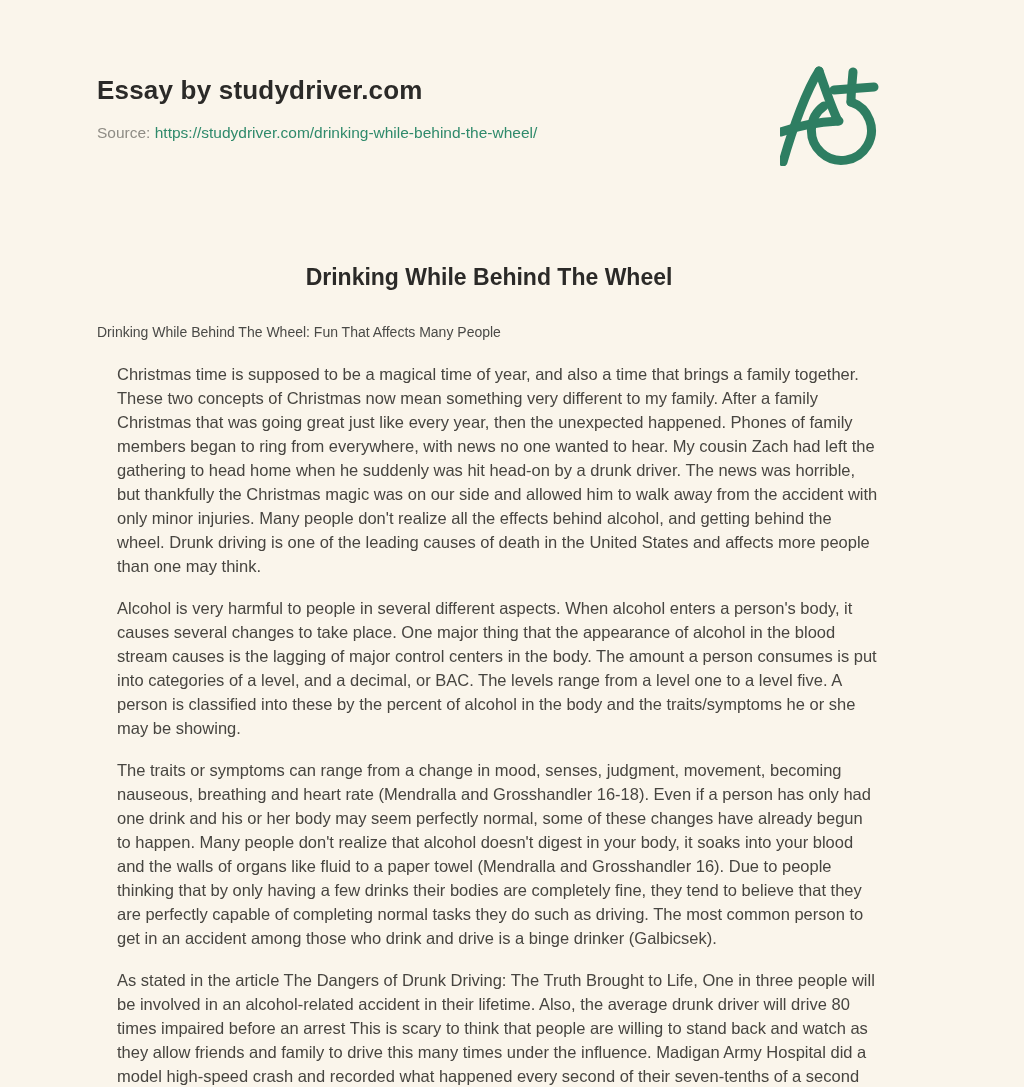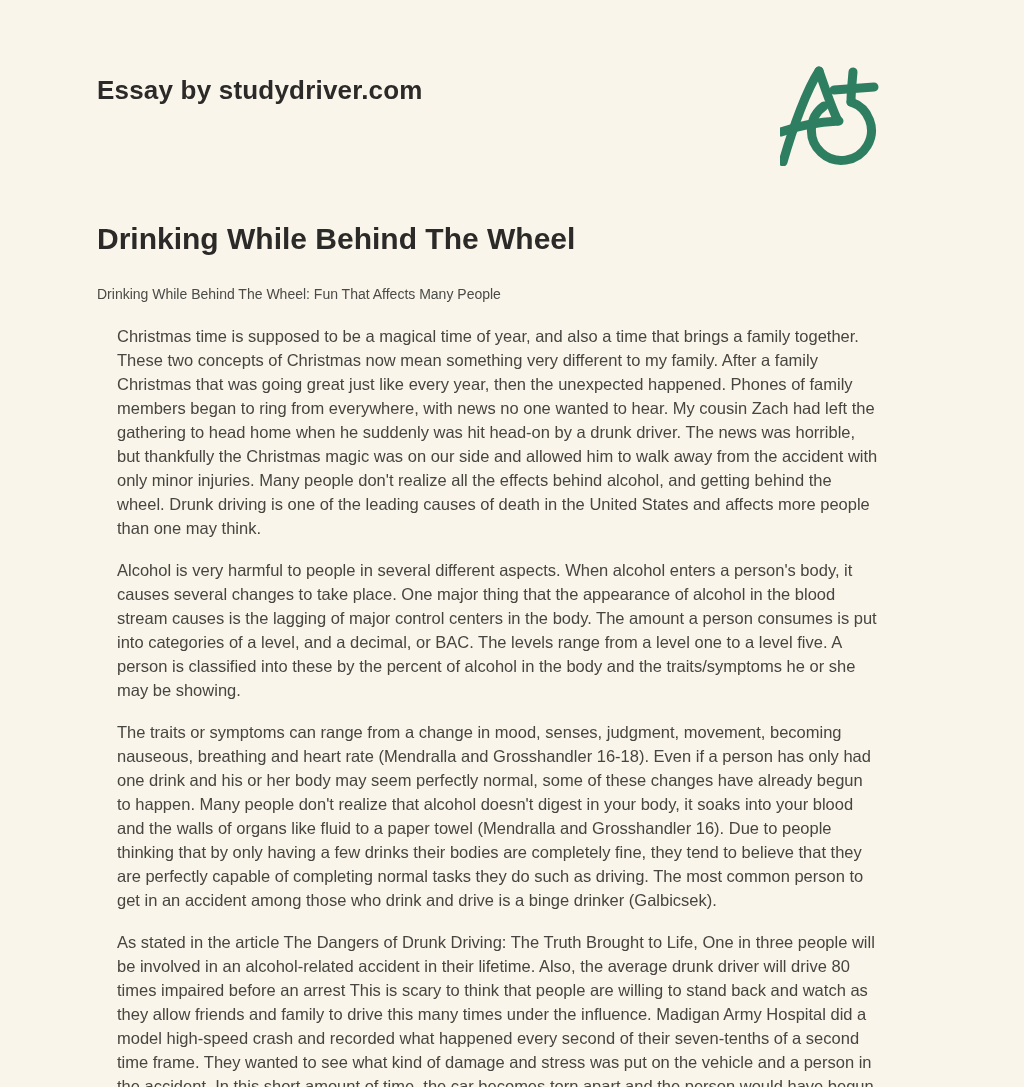--- a/index.html
+++ b/index.html
@@ -36,24 +36,25 @@
   .logo {
     position: absolute;
     top: 64px;
     right: 92px;
     width: 100px;
     height: 102px;
   }
   .logo svg { width: 100%; height: 100%; }
   .essay-title {
     margin-top: 114px;
-    font-size: 30px;
+    font-size: 23px;
     line-height: 38px;
     font-weight: 700;
     color: var(--heading, #2B2A28);
+    text-align: center;
   }
   .essay-subtitle {
     margin-top: 24px;
     font-size: 14px;
     line-height: 24px;
     font-weight: 400;
     color: var(--subtext, #4A4A47);
   }
   .essay-body { margin-top: 2px; margin-left: 20px; }
   .essay-body p {
@@ -64,20 +65,24 @@
     color: var(--bodytext, #474540);
   }
 </style>
 </head>
 <body>
 
 <div class="page">
 
   <div class="header">
     <div class="byline">Essay by studydriver.com</div>
+    <div class="source-line">
+      <span>Source:</span>
+      <a href="#">https://studydriver.com/drinking-while-behind-the-wheel/</a>
+    </div>
     <div class="logo">
       <svg viewBox="0 0 100 100" fill="none" stroke="#2E7E62" stroke-width="9" stroke-linecap="round" stroke-linejoin="round">
 
         <path d="M3 97 C13 62 27 24 39 6"></path>
 
         <path d="M39 6 C46 26 52 44 58 56"></path>
 
         <path d="M1 67 C20 60 40 57 59 56"></path>
 
         <path d="M73 7 C72 18 71 28 71 37"></path>

